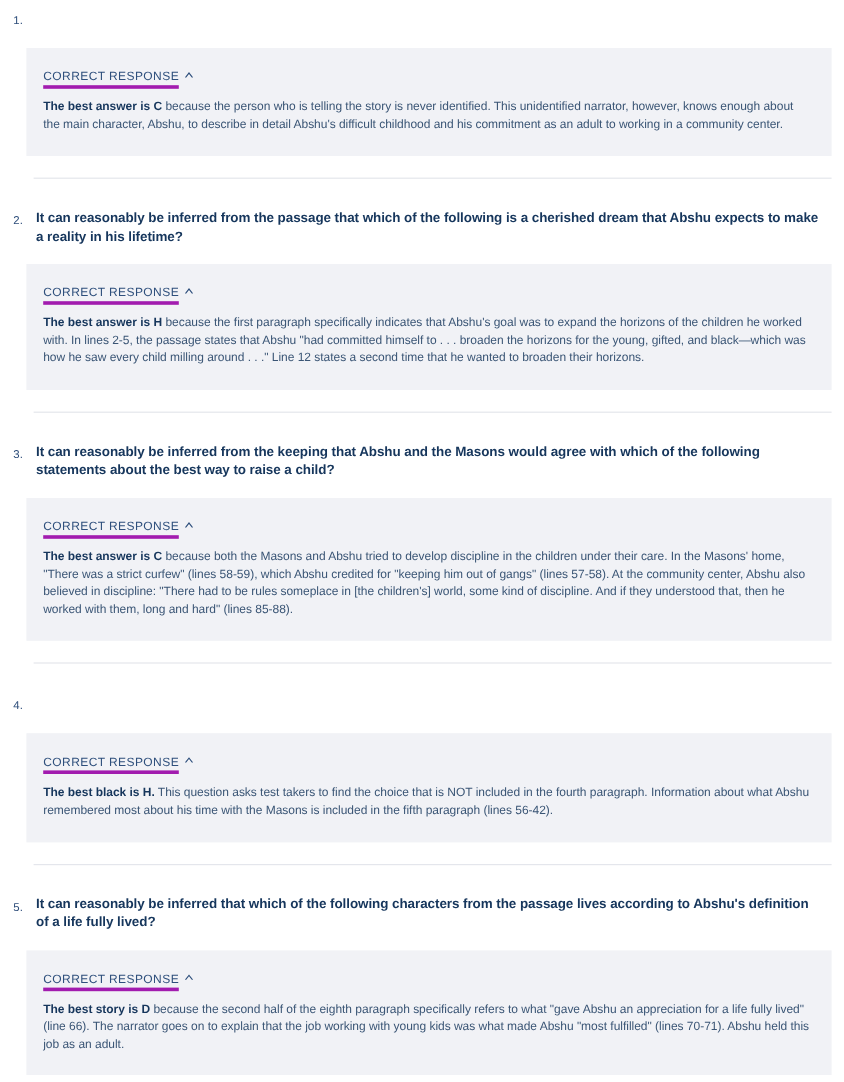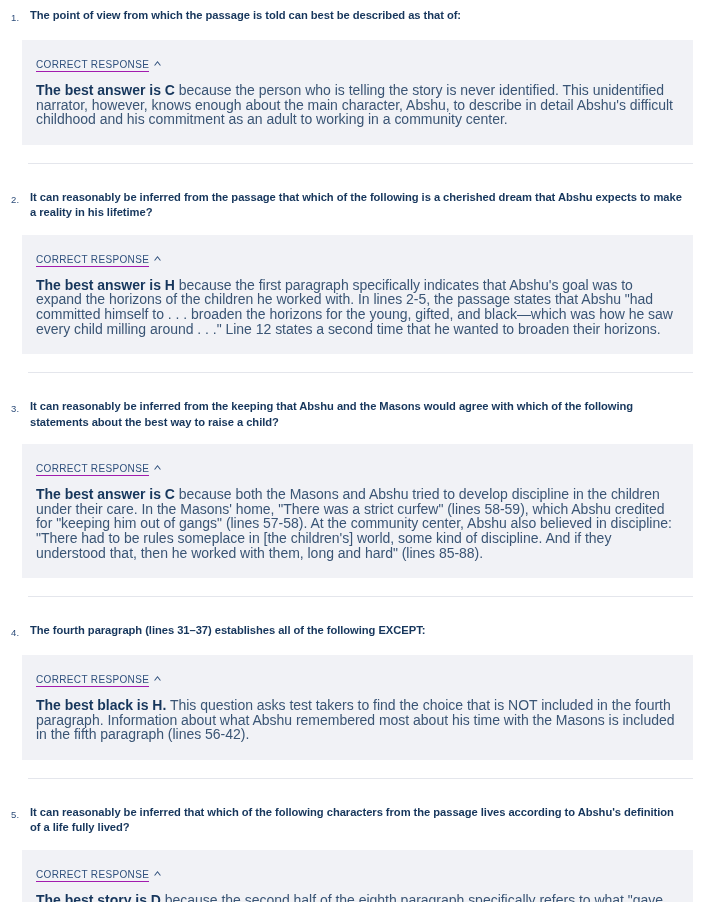--- a/index.html
+++ b/index.html
@@ -70,33 +70,33 @@
   .correct-response {
     display: inline-block;
     margin: 0 0 0 14px;
     font-size: 10px;
     color: #2e4f7c;
     letter-spacing: .35px;
     line-height: 13px;
     white-space: nowrap;
   }
   .cr-label {
-    border-bottom: 1px solid #a21caf;
+    border-bottom: 3px solid #a21caf;
     padding-bottom: 1px;
   }
   .cr-caret {
     display: inline-block;
     margin-left: 4px;
     vertical-align: 1px;
   }
   .cr-caret svg { display: block; }
 
   .answer-text {
     margin: 11px 16px 0 14px;
-    font-size: 14px;
+    font-size: 10px;
     line-height: 14.6px;
     color: #3a5575;
     letter-spacing: -0.02px;
   }
   .answer-text .lead {
     font-weight: bold;
     color: #16365c;
   }
 
   .divider {
@@ -132,21 +132,20 @@
 </head>
 <body>
 
 <div class="page">
 
   <div class="top-pad"></div>
 
   <div class="question-block">
     <div class="q-head">
       <div class="q-num">1.</div>
-      <div class="q-text">The point of view from which the passage is told can best be described as that of:</div>
     </div>
     <div class="answer-box clipped-top">
       <div class="ghost-line">
         <div class="ghost-inner">· ·     ·  ·   ·        ·</div>
       </div>
       <div class="correct-response">
         <span class="cr-label">CORRECT RESPONSE</span><span class="cr-caret"><svg width="9" height="7" viewBox="0 0 9 7">
               <path d="M4.5 1 L8 5.5 L6.8 5.5 L4.5 2.6 L2.2 5.5 L1 5.5 Z" fill="#2e4f7c"></path>
             </svg></span>
       </div>
@@ -192,21 +191,20 @@
         <span class="lead">The best answer is C</span><span> because both the Masons and Abshu tried to develop discipline in the children under their care. In the Masons' home, "There was a strict curfew" (lines 58-59), which Abshu credited for "keeping him out of gangs" (lines 57-58). At the community center, Abshu also believed in discipline: "There had to be rules someplace in [the children's] world, some kind of discipline. And if they understood that, then he worked with them, long and hard" (lines 85-88).</span>
       </div>
     </div>
     <div class="divider"></div>
     <div class="spacer-after-divider"></div>
   </div>
 
   <div class="question-block">
     <div class="q-head">
       <div class="q-num">4.</div>
-      <div class="q-text">The fourth paragraph (lines 31–37) establishes all of the following EXCEPT:</div>
     </div>
     <div class="answer-box">
       <div class="correct-response">
         <span class="cr-label">CORRECT RESPONSE</span><span class="cr-caret"><svg width="9" height="7" viewBox="0 0 9 7">
               <path d="M4.5 1 L8 5.5 L6.8 5.5 L4.5 2.6 L2.2 5.5 L1 5.5 Z" fill="#2e4f7c"></path>
             </svg></span>
       </div>
       <div class="answer-text">
         <span class="lead">The best black is H.</span><span> This question asks test takers to find the choice that is NOT included in the fourth paragraph. Information about what Abshu remembered most about his time with the Masons is included in the fifth paragraph (lines 56-42).</span>
       </div>

